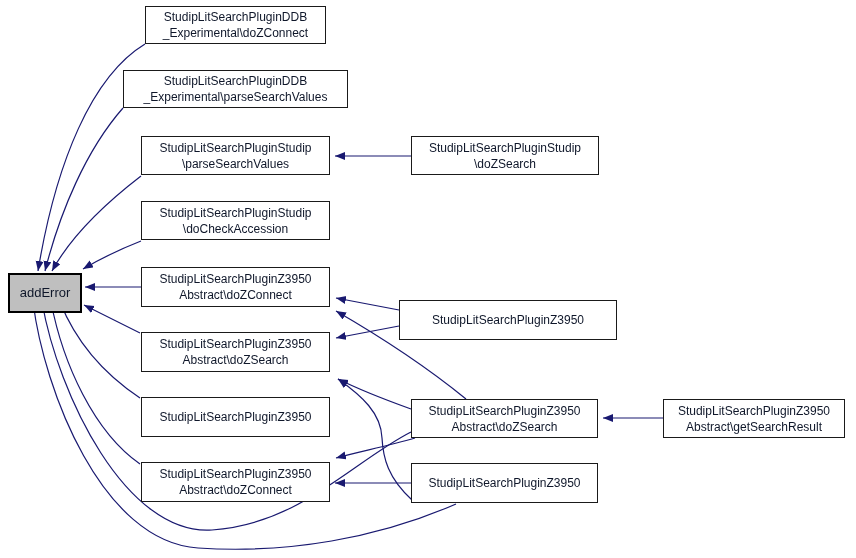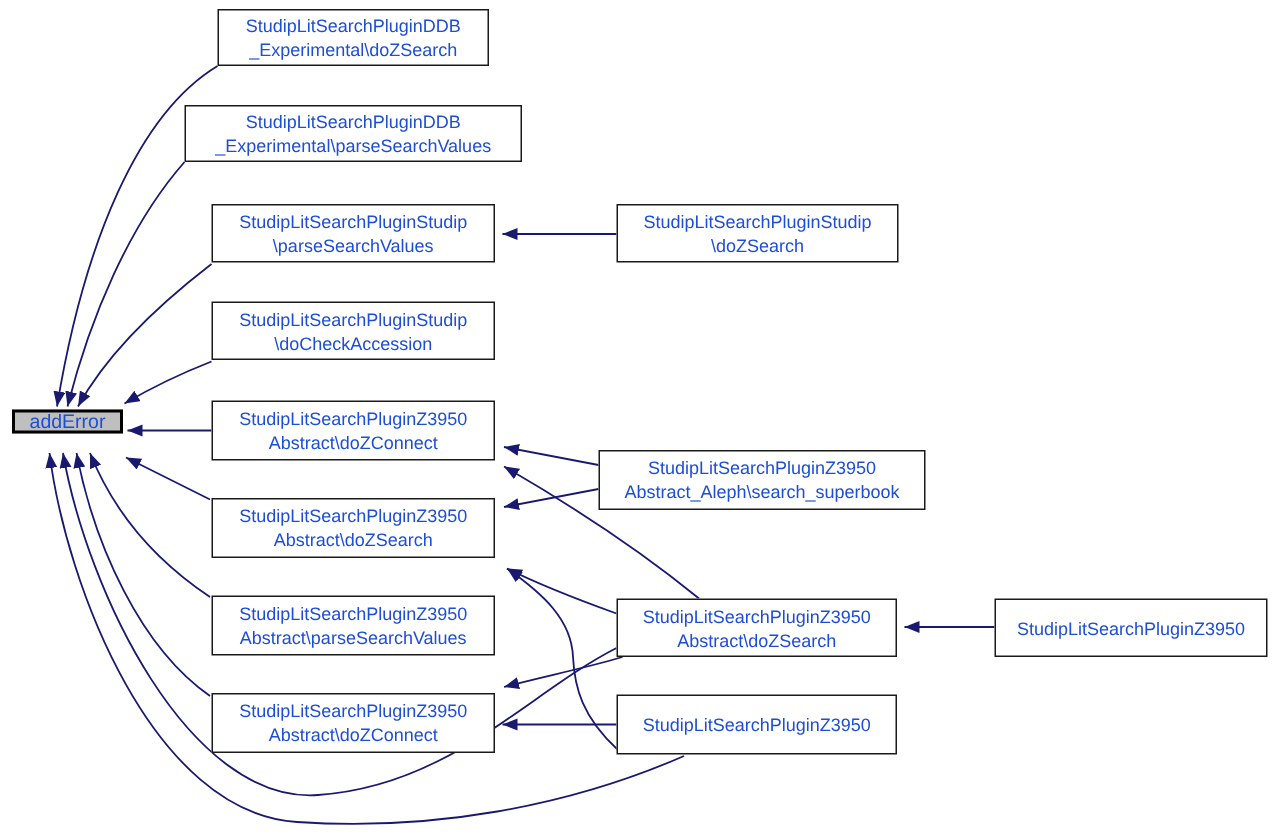--- a/index.html
+++ b/index.html
@@ -32,21 +32,21 @@
     box-sizing: border-box;
     background: #ffffff;
     border: 1px solid #1a1a1a;
     display: flex;
     flex-direction: column;
     align-items: center;
     justify-content: center;
     text-align: right;
     font-size: 12px;
     line-height: 16px;
-    color: #1d4ed8;
+    color: #0f172a;
     white-space: nowrap;
     cursor: pointer;
   }
   .node.highlight {
     background: #bfbfbf;
     border: 2px solid #000000;
     font-size: 13px;
     cursor: default;
   }
 </style>
@@ -77,21 +77,21 @@
     <path d="M466,399 C428,368 381,337 336,311" marker-end="url(#arrow)"></path>
     <path d="M411,409 C386,400 362,391 338,379" marker-end="url(#arrow)"></path>
     <path d="M412,500 C388,478 383,458 382,438 C381,413 362,396 338,379" marker-end="url(#arrow)"></path>
     <path d="M663,418 L603,418" marker-end="url(#arrow)"></path>
     <path d="M415,438 C388,446 362,451 336,458" marker-end="url(#arrow)"></path>
     <path d="M411,483 L335,483" marker-end="url(#arrow)"></path>
   </svg>
 
   <div class="node" style="left:145px; top:6px; width:181px; height:38px">
     <span>StudipLitSearchPluginDDB</span>
-    <span>_Experimental\doZSearch</span>
+    <span>_Experimental\doZConnect</span>
   </div>
 
   <div class="node" style="left:123px; top:70px; width:225px; height:38px">
     <span>StudipLitSearchPluginDDB</span>
     <span>_Experimental\parseSearchValues</span>
   </div>
 
   <div class="node" style="left:141px; top:136px; width:189px; height:39px">
     <span>StudipLitSearchPluginStudip</span>
     <span>\parseSearchValues</span>
@@ -100,51 +100,50 @@
   <div class="node" style="left:411px; top:136px; width:188px; height:39px">
     <span>StudipLitSearchPluginStudip</span>
     <span>\doZSearch</span>
   </div>
 
   <div class="node" style="left:141px; top:201px; width:189px; height:39px">
     <span>StudipLitSearchPluginStudip</span>
     <span>\doCheckAccession</span>
   </div>
 
-  <div class="node highlight" style="left:8px; top:273px; width:74px; height:16px">
+  <div class="node highlight" style="left:8px; top:273px; width:74px; height:40px">
     <span>addError</span>
   </div>
 
   <div class="node" style="left:141px; top:267px; width:189px; height:40px">
     <span>StudipLitSearchPluginZ3950</span>
     <span>Abstract\doZConnect</span>
   </div>
 
   <div class="node" style="left:399px; top:300px; width:218px; height:40px">
     <span>StudipLitSearchPluginZ3950</span>
-    <span>Abstract_Aleph\search_superbook</span>
   </div>
 
   <div class="node" style="left:141px; top:332px; width:189px; height:40px">
     <span>StudipLitSearchPluginZ3950</span>
     <span>Abstract\doZSearch</span>
   </div>
 
   <div class="node" style="left:141px; top:397px; width:189px; height:40px">
     <span>StudipLitSearchPluginZ3950</span>
-    <span>Abstract\parseSearchValues</span>
   </div>
 
   <div class="node" style="left:411px; top:399px; width:187px; height:39px">
     <span>StudipLitSearchPluginZ3950</span>
     <span>Abstract\doZSearch</span>
   </div>
 
   <div class="node" style="left:663px; top:399px; width:182px; height:39px">
     <span>StudipLitSearchPluginZ3950</span>
+    <span>Abstract\getSearchResult</span>
   </div>
 
   <div class="node" style="left:141px; top:462px; width:189px; height:40px">
     <span>StudipLitSearchPluginZ3950</span>
     <span>Abstract\doZConnect</span>
   </div>
 
   <div class="node" style="left:411px; top:463px; width:187px; height:40px">
     <span>StudipLitSearchPluginZ3950</span>
   </div>

